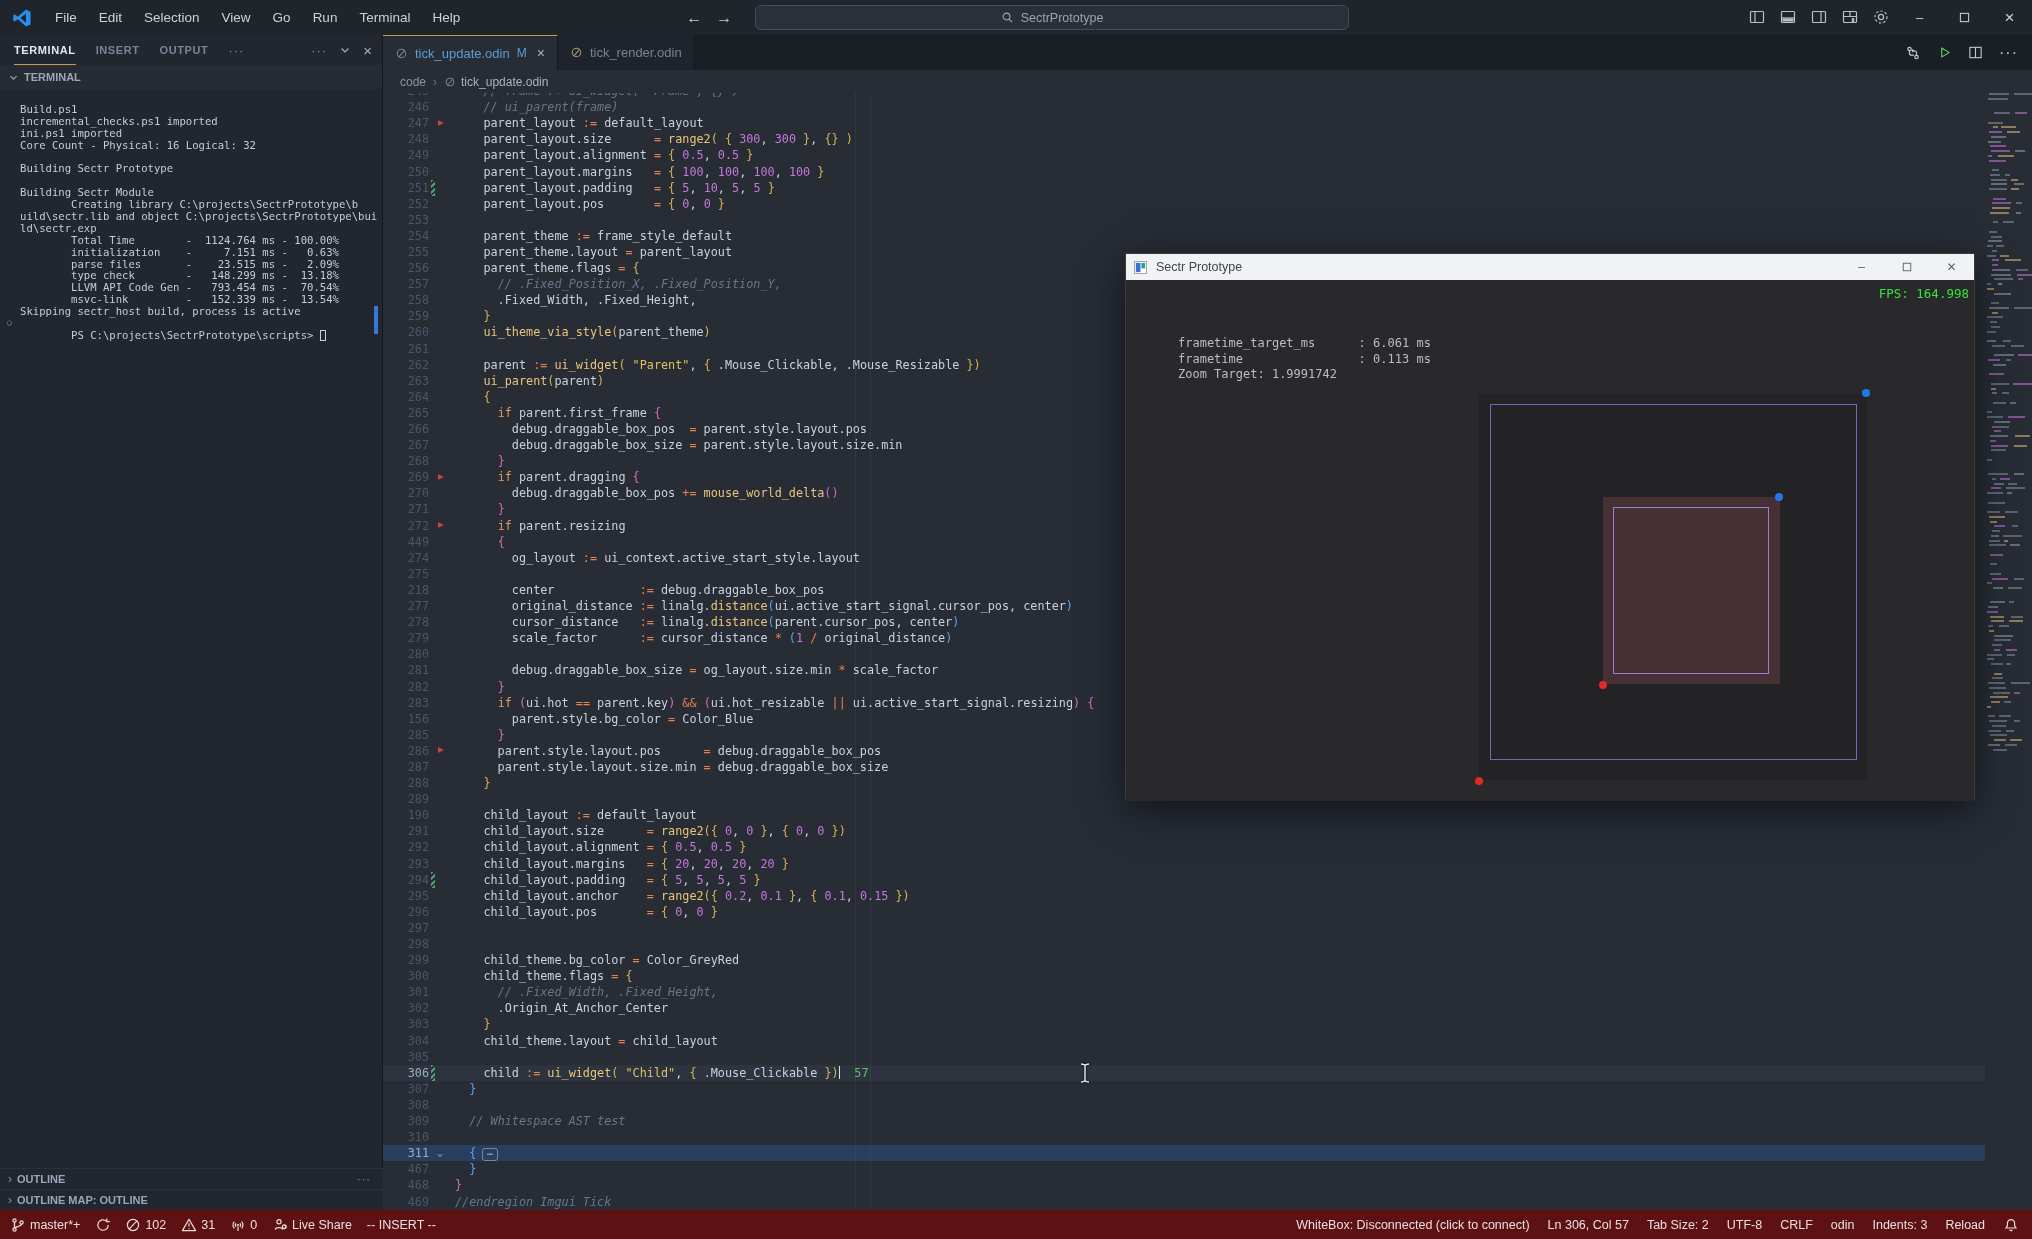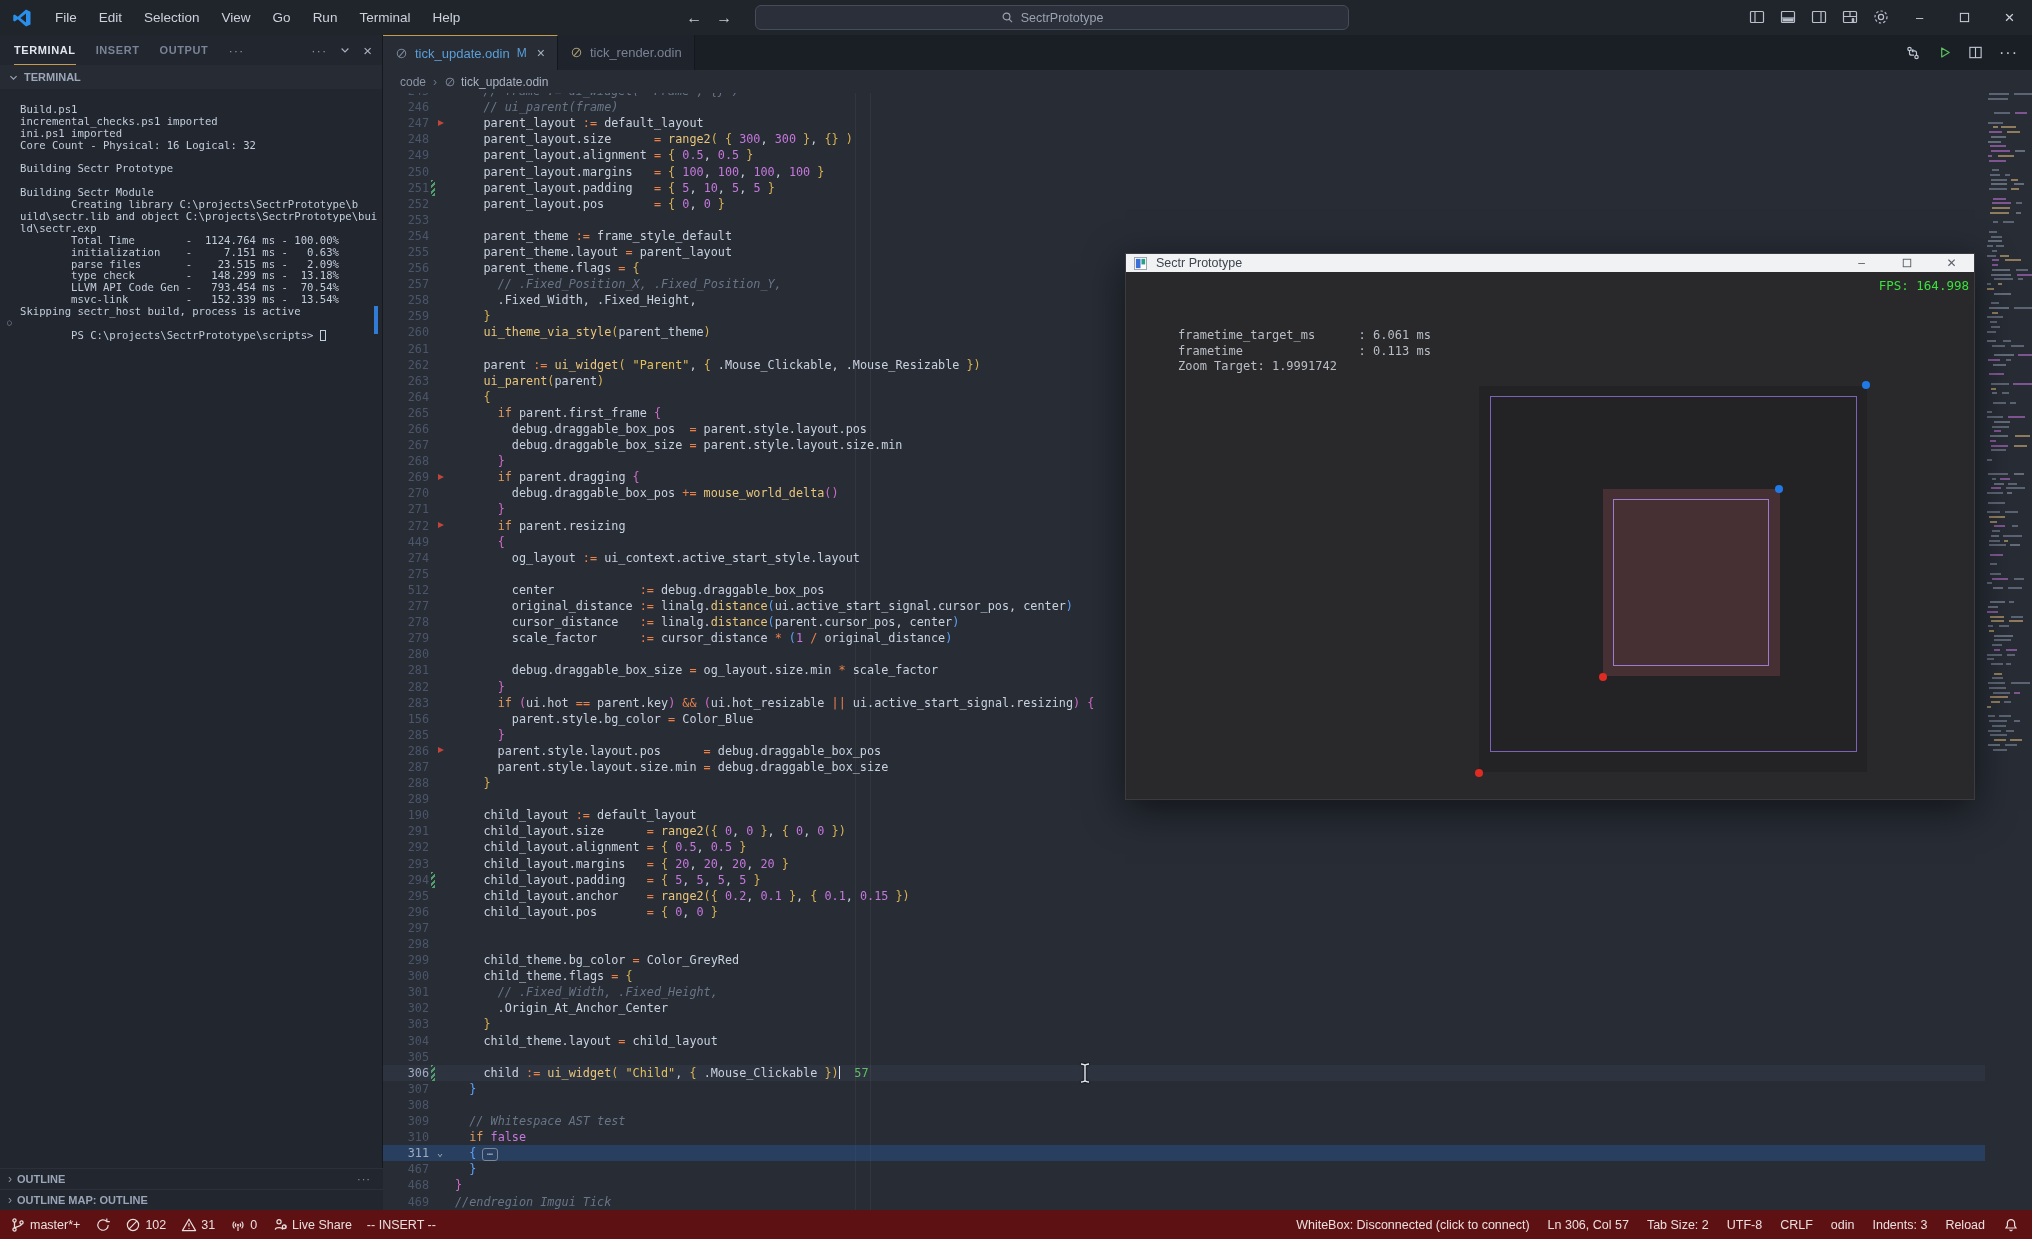--- a/index.html
+++ b/index.html
@@ -82,21 +82,21 @@
   .gr { color:#5fbf63; }
   .df { color:#c9d1df; }
   .fold-box { display:inline-block; border:1px solid #7a879c; border-radius:3px; padding:0 4px; margin-left:6px; font-size:9px; line-height:11px; color:#b7c2d4; }
   .caret { display:inline-block; width:1.5px; height:13px; background:#d8e2f0; vertical-align:-2px; }
 
   #minimap { position:absolute; left:1985px; top:93px; width:44px; height:665px; }
   .mm-bar { position:absolute; height:2px; opacity:.55; }
 
   
   #app-window { position:absolute; left:1125px; top:253px; width:850px; height:547px; border:1px solid #3c3c3e; box-shadow:0 10px 36px rgba(0,0,0,.55); background:#29292b; }
-  #app-titlebar { height:18px; background:#f1f2f4; display:flex; align-items:center; padding-left:8px; gap:9px; }
+  #app-titlebar { height:26px; background:#f1f2f4; display:flex; align-items:center; padding-left:8px; gap:9px; }
   #app-title { font-size:12.5px; color:#3f454d; }
   #app-win-controls { margin-left:auto; display:flex; height:26px; }
   .app-win-btn { width:45px; height:26px; display:flex; align-items:center; justify-content:center; color:#5a6069; font-size:12px; }
   #app-body { position:relative; width:100%; height:521px; background:#29292b; overflow:hidden; font-family:"DejaVu Sans Mono", monospace; }
   #fps-label { position:absolute; right:5px; top:6px; color:#3ae13e; font-size:12.5px; }
   #app-stats { position:absolute; left:52px; top:56px; font-size:12px; line-height:15.6px; color:#b9bec6; white-space:pre; }
   #parent-box { position:absolute; left:353px; top:114px; width:388px; height:386px; background:#232325; }
   #parent-outline { position:absolute; left:364px; top:124px; width:367px; height:356px; border:1px solid #7e62b8; }
   #child-box { position:absolute; left:477px; top:217px; width:177px; height:187px; background:#463033; }
   #child-outline { position:absolute; left:487px; top:227px; width:156px; height:167px; border:1px solid #9d7bd0; }
@@ -339,21 +339,21 @@
         <div class="code-row"><span class="ln">266</span><span class="gmarks"></span><span class="txt"><span class="df">        debug.draggable_box_pos  </span><span class="op">=</span><span class="df"> parent.style.layout.pos</span></span></div>
         <div class="code-row"><span class="ln">267</span><span class="gmarks"></span><span class="txt"><span class="df">        debug.draggable_box_size </span><span class="op">=</span><span class="df"> parent.style.layout.size.min</span></span></div>
         <div class="code-row"><span class="ln">268</span><span class="gmarks"></span><span class="txt"><span class="df">      </span><span class="b2">}</span></span></div>
         <div class="code-row"><span class="ln">269</span><span class="gmarks"><span class="mark-red"></span></span><span class="txt"><span class="df">      </span><span class="kw">if</span><span class="df"> parent.dragging </span><span class="b2">{</span></span></div>
         <div class="code-row"><span class="ln">270</span><span class="gmarks"></span><span class="txt"><span class="df">        debug.draggable_box_pos </span><span class="op">+=</span><span class="df"> </span><span class="fn">mouse_world_delta</span><span class="b2">()</span></span></div>
         <div class="code-row"><span class="ln">271</span><span class="gmarks"></span><span class="txt"><span class="df">      </span><span class="b2">}</span></span></div>
         <div class="code-row"><span class="ln">272</span><span class="gmarks"><span class="mark-red"></span></span><span class="txt"><span class="df">      </span><span class="kw">if</span><span class="df"> parent.resizing</span></span></div>
         <div class="code-row"><span class="ln">449</span><span class="gmarks"></span><span class="txt"><span class="df">      </span><span class="b2">{</span></span></div>
         <div class="code-row"><span class="ln">274</span><span class="gmarks"></span><span class="txt"><span class="df">        og_layout </span><span class="op">:=</span><span class="df"> ui_context.active_start_style.layout</span></span></div>
         <div class="code-row"><span class="ln">275</span><span class="gmarks"></span><span class="txt"></span></div>
-        <div class="code-row"><span class="ln">512</span><span class="gmarks"></span><span class="txt"><span class="df">        center            </span><span class="op">:=</span><span class="df"> debug.draggable_box_pos</span></span></div>
+        <div class="code-row"><span class="ln">218</span><span class="gmarks"></span><span class="txt"><span class="df">        center            </span><span class="op">:=</span><span class="df"> debug.draggable_box_pos</span></span></div>
         <div class="code-row"><span class="ln">277</span><span class="gmarks"></span><span class="txt"><span class="df">        original_distance </span><span class="op">:=</span><span class="df"> linalg.</span><span class="fn">distance</span><span class="b3">(</span><span class="df">ui.active_start_signal.cursor_pos, center</span><span class="b3">)</span></span></div>
         <div class="code-row"><span class="ln">278</span><span class="gmarks"></span><span class="txt"><span class="df">        cursor_distance   </span><span class="op">:=</span><span class="df"> linalg.</span><span class="fn">distance</span><span class="b3">(</span><span class="df">parent.cursor_pos, center</span><span class="b3">)</span></span></div>
         <div class="code-row"><span class="ln">279</span><span class="gmarks"></span><span class="txt"><span class="df">        scale_factor      </span><span class="op">:=</span><span class="df"> cursor_distance </span><span class="op">*</span><span class="df"> </span><span class="b3">(</span><span class="ct">1</span><span class="df"> </span><span class="op">/</span><span class="df"> original_distance</span><span class="b3">)</span></span></div>
         <div class="code-row"><span class="ln">280</span><span class="gmarks"></span><span class="txt"></span></div>
         <div class="code-row"><span class="ln">281</span><span class="gmarks"></span><span class="txt"><span class="df">        debug.draggable_box_size </span><span class="op">=</span><span class="df"> og_layout.size.min </span><span class="op">*</span><span class="df"> scale_factor</span></span></div>
         <div class="code-row"><span class="ln">282</span><span class="gmarks"></span><span class="txt"><span class="df">      </span><span class="b2">}</span></span></div>
         <div class="code-row"><span class="ln">283</span><span class="gmarks"></span><span class="txt"><span class="df">      </span><span class="kw">if</span><span class="df"> </span><span class="b2">(</span><span class="df">ui.hot </span><span class="op">==</span><span class="df"> parent.key</span><span class="b2">)</span><span class="df"> </span><span class="op">&amp;&amp;</span><span class="df"> </span><span class="b2">(</span><span class="df">ui.hot_resizable </span><span class="op">||</span><span class="df"> ui.active_start_signal.resizing</span><span class="b2">)</span><span class="df"> </span><span class="b2">{</span></span></div>
         <div class="code-row"><span class="ln">156</span><span class="gmarks"></span><span class="txt"><span class="df">        parent.style.bg_color </span><span class="op">=</span><span class="df"> Color_Blue</span></span></div>
         <div class="code-row"><span class="ln">285</span><span class="gmarks"></span><span class="txt"><span class="df">      </span><span class="b2">}</span></span></div>
         <div class="code-row"><span class="ln">286</span><span class="gmarks"><span class="mark-red"></span></span><span class="txt"><span class="df">      parent.style.layout.pos      </span><span class="op">=</span><span class="df"> debug.draggable_box_pos</span></span></div>
@@ -373,21 +373,21 @@
         <div class="code-row"><span class="ln">300</span><span class="gmarks"></span><span class="txt"><span class="df">    child_theme.flags </span><span class="op">=</span><span class="df"> </span><span class="b1">{</span></span></div>
         <div class="code-row"><span class="ln">301</span><span class="gmarks"></span><span class="txt"><span class="df">      </span><span class="cm">// .Fixed_Width, .Fixed_Height,</span></span></div>
         <div class="code-row"><span class="ln">302</span><span class="gmarks"></span><span class="txt"><span class="df">      .Origin_At_Anchor_Center</span></span></div>
         <div class="code-row"><span class="ln">303</span><span class="gmarks"></span><span class="txt"><span class="df">    </span><span class="b1">}</span></span></div>
         <div class="code-row"><span class="ln">304</span><span class="gmarks"></span><span class="txt"><span class="df">    child_theme.layout </span><span class="op">=</span><span class="df"> child_layout</span></span></div>
         <div class="code-row"><span class="ln">305</span><span class="gmarks"></span></div>
         <div class="code-row hl-cur"><span class="ln">306</span><span class="gmarks"><span class="mark-green"></span></span><span class="txt"><span class="df">    child </span><span class="op">:=</span><span class="df"> </span><span class="fn">ui_widget</span><span class="b1">(</span><span class="df"> </span><span class="st">"Child"</span><span class="df">, </span><span class="b1">{</span><span class="df"> .Mouse_Clickable </span><span class="b1">})</span><span class="caret"></span><span class="df">  </span><span class="gr">57</span></span></div>
         <div class="code-row"><span class="ln">307</span><span class="gmarks"></span><span class="txt"><span class="df">  </span><span class="b3">}</span></span></div>
         <div class="code-row"><span class="ln">308</span><span class="gmarks"></span><span class="txt"></span></div>
         <div class="code-row"><span class="ln">309</span><span class="gmarks"></span><span class="txt"><span class="df">  </span><span class="cm">// Whitespace AST test</span></span></div>
-        <div class="code-row"><span class="ln">310</span><span class="gmarks"></span><span class="txt"><span class="df">  </span><span class="kw">if</span><span class="df"> </span><span class="ct">false</span></span></div>
+        <div class="code-row"><span class="ln">310</span><span class="gmarks"></span></div>
         <div class="code-row hl-sel"><span class="ln">311</span><span class="gmarks"><span class="fold-ch">⌄</span></span><span class="txt"><span class="df">  </span><span class="b3">{</span><span class="fold-box">⋯</span></span></div>
         <div class="code-row"><span class="ln">467</span><span class="gmarks"></span><span class="txt"><span class="df">  </span><span class="b3">}</span></span></div>
         <div class="code-row"><span class="ln">468</span><span class="gmarks"></span><span class="txt"><span class="b2">}</span></span></div>
         <div class="code-row"><span class="ln">469</span><span class="gmarks"></span><span class="txt"><span class="cm">//endregion Imgui Tick</span></span></div>
         <div class="code-row"><span class="gmarks"></span><span class="txt"></span></div>
       </div>
   </div>
 
   <div id="minimap">
       <span class="mm-bar" style="left: 4px; top: 0px; width: 19.7935px; background: rgb(136, 146, 164);"></span>

